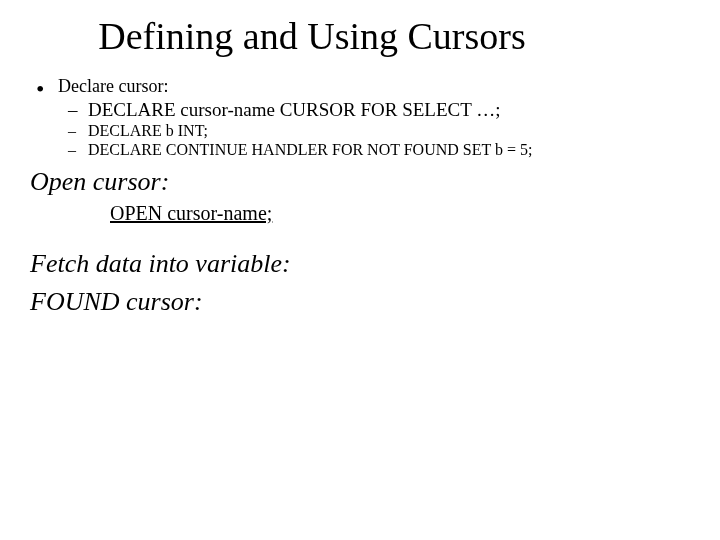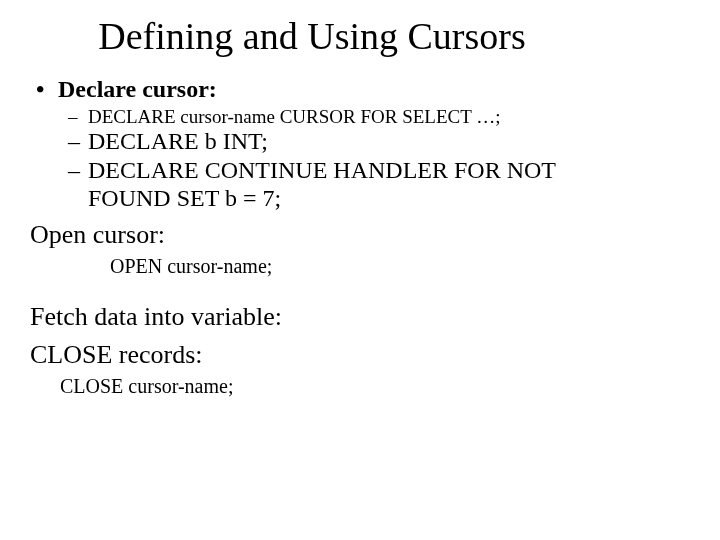--- a/index.html
+++ b/index.html
@@ -18,26 +18,25 @@
     box-sizing: border-box;
     padding: 10px 30px 10px 30px;
   }
   .title {
     font-size: 38px;
     text-align: center;
     margin: 4px 0 14px 0;
     font-weight: normal;
   }
   .l1 {
-    font-size: 24px;
+    font-size: 18px;
     margin: 18px 0 2px 0;
     padding-left: 28px;
     position: relative;
     line-height: 1.15;
-    font-weight: bold;
   }
   .l1::before {
     content: "•";
     position: absolute;
     left: 6px;
     top: 0;
     font-size: 24px;
   }
   .l2 {
     font-size: 19px;
@@ -46,53 +45,54 @@
     position: relative;
     line-height: 1.15;
   }
   .l2::before {
     content: "–";
     position: absolute;
     left: 38px;
     top: 0;
   }
   .l2.small {
-    font-size: 24px;
+    font-size: 16px;
   }
   .plain {
     font-size: 26px;
     margin: 8px 0 2px 0;
     line-height: 1.15;
+    font-style: italic;
   }
   .indent-sm {
     font-size: 20px;
     margin: 4px 0 24px 0;
     padding-left: 80px;
     line-height: 1.2;
+    text-decoration: underline;
   }
   .indent-xs {
     font-size: 20px;
     margin: 4px 0 6px 0;
     padding-left: 30px;
     line-height: 1.2;
   }
 </style>
 </head>
 <body>
 
 <div class="slide">
 
   <div class="title">Defining and Using Cursors</div>
 
   <div class="l1">Declare cursor:</div>
   <div class="l2">DECLARE cursor-name CURSOR FOR SELECT …;</div>
   <div class="l2 small">DECLARE  b INT;</div>
-  <div class="l2 small">DECLARE CONTINUE HANDLER FOR NOT FOUND SET b = 7;</div>
+  <div class="l2 small">DECLARE CONTINUE HANDLER FOR NOT FOUND SET b = 5;</div>
 
   <div class="plain">Open cursor:</div>
   <div class="indent-sm">OPEN cursor-name;</div>
 
   <div class="plain">Fetch data into variable:</div>
 
-  <div class="plain">CLOSE records:</div>
-  <div class="indent-xs">CLOSE cursor-name;</div>
+  <div class="plain">FOUND cursor:</div>
 
 </div>
 
 </body></html>

